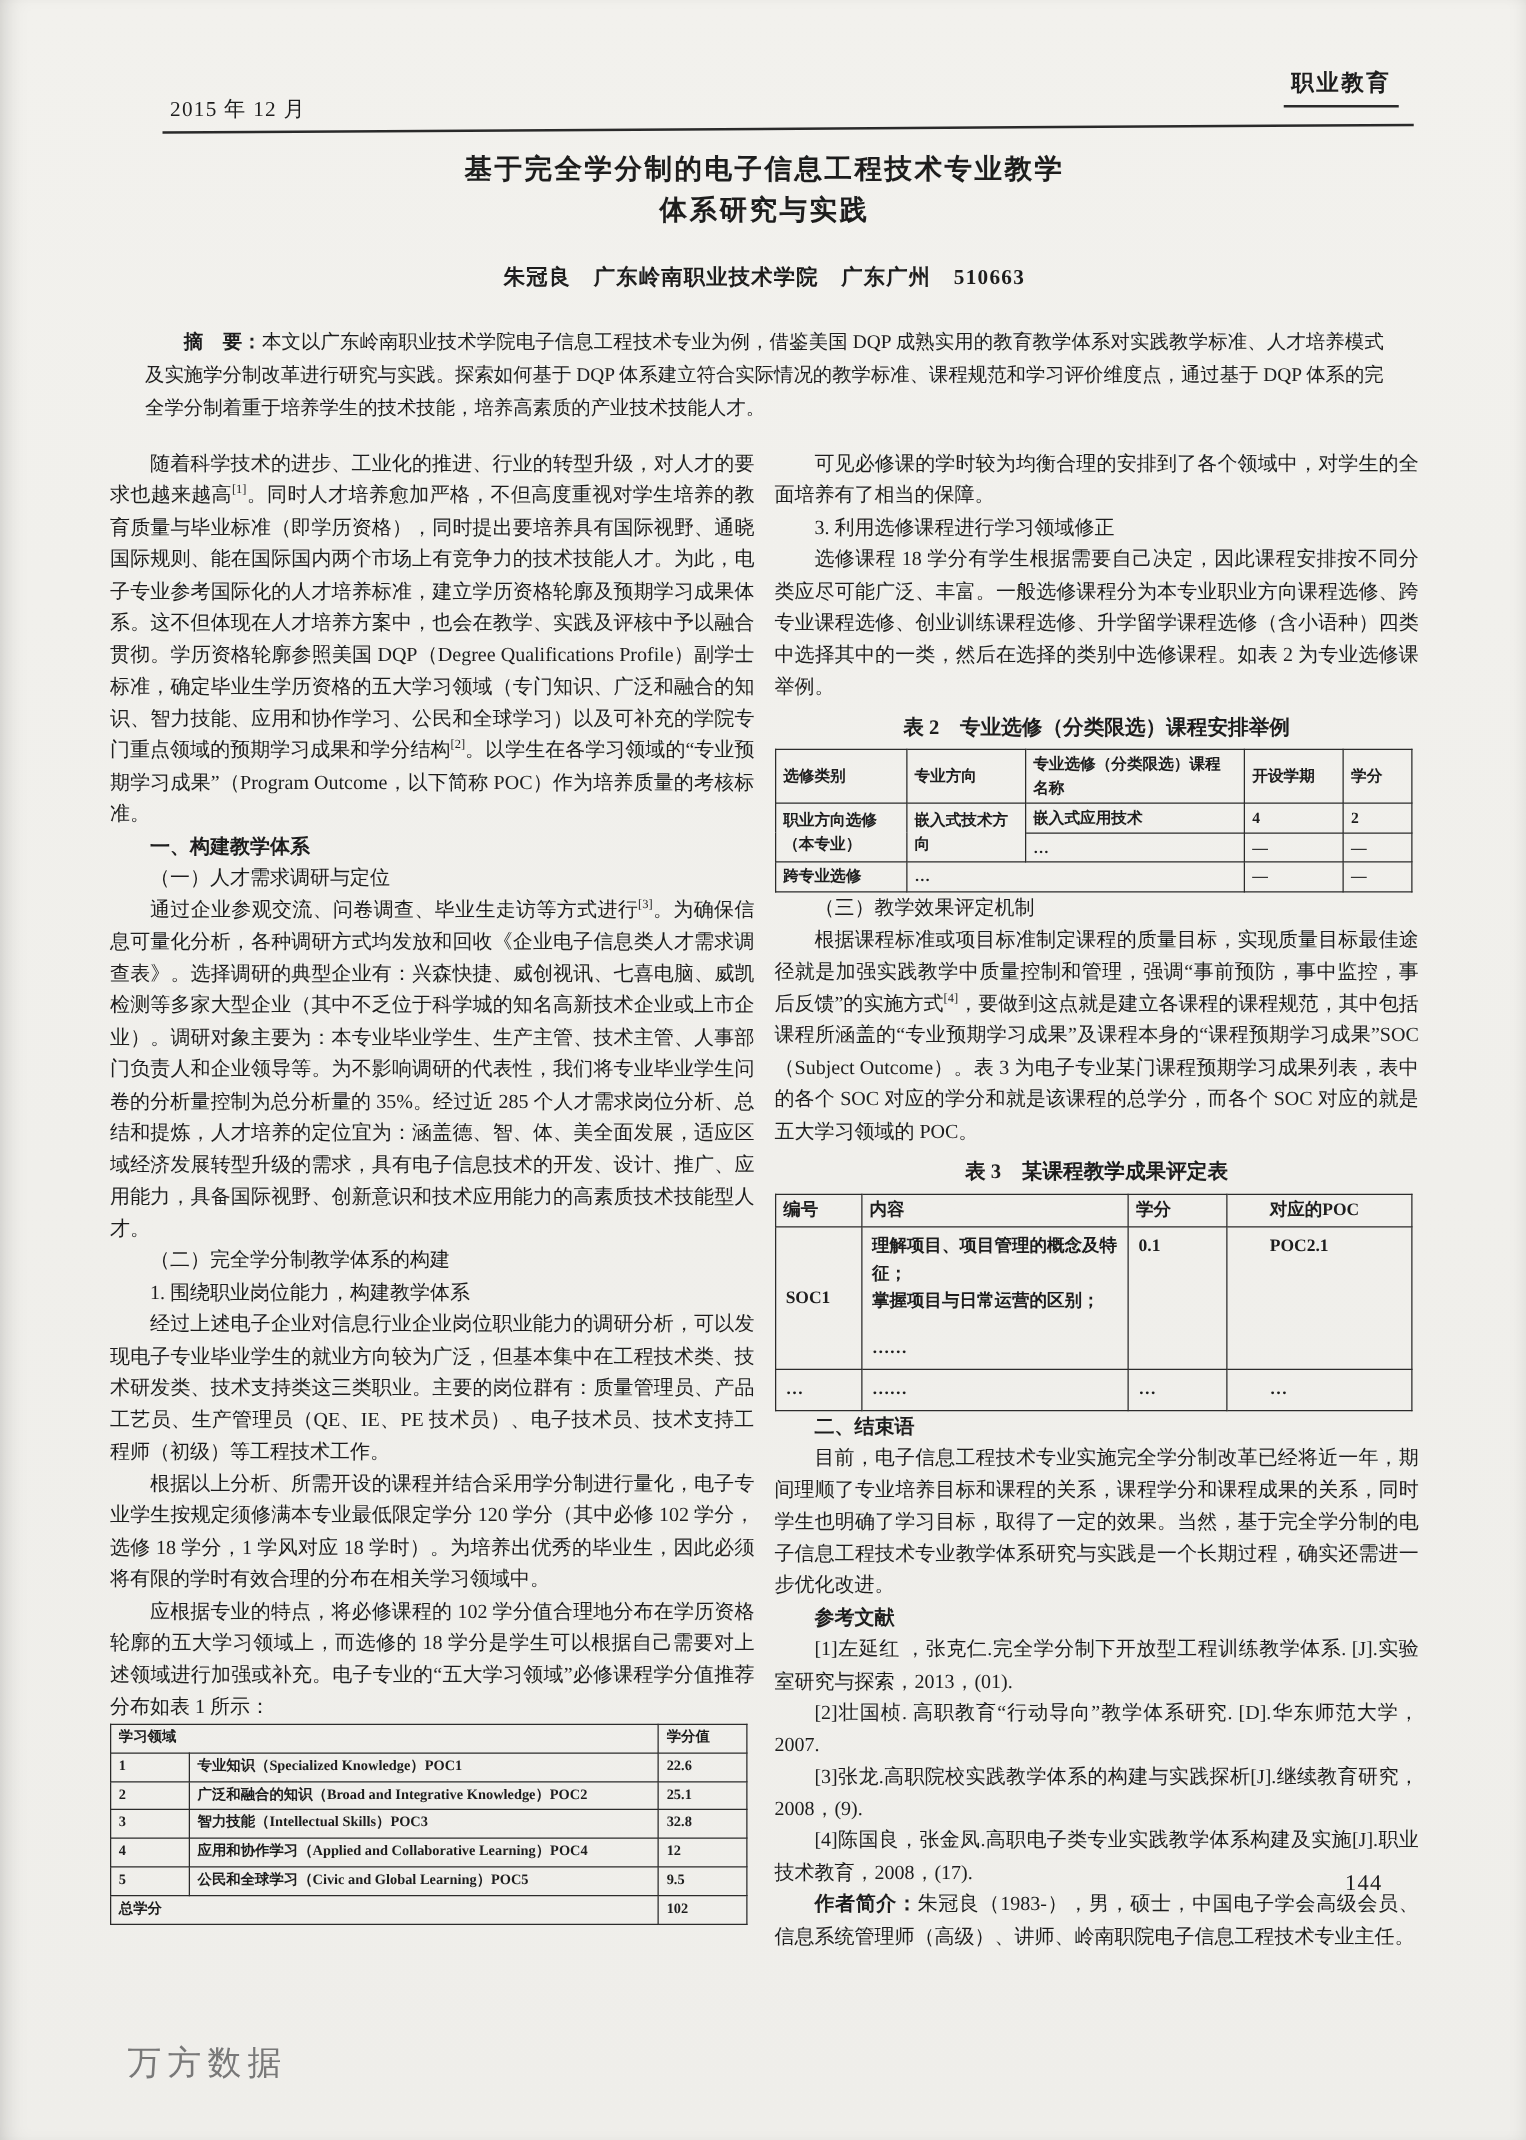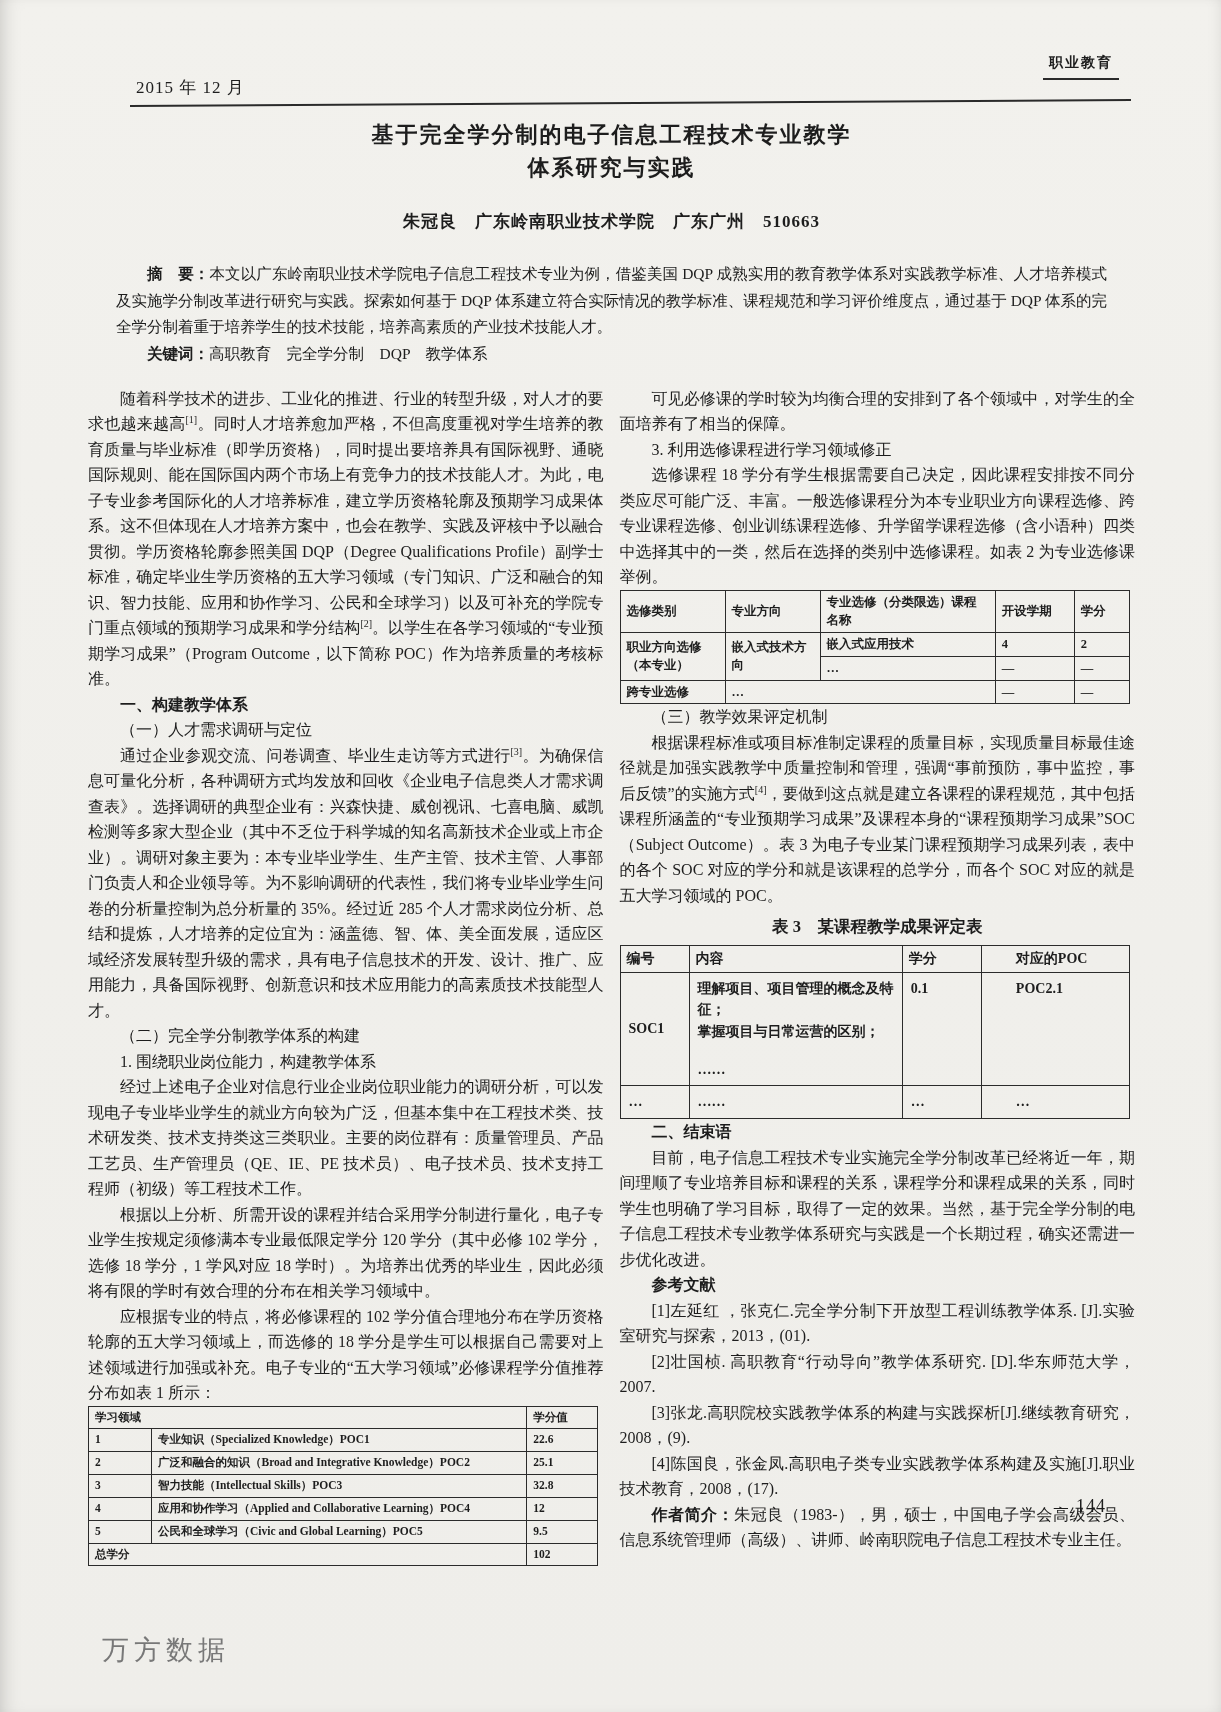--- a/index.html
+++ b/index.html
@@ -10,21 +10,21 @@
     background:linear-gradient(180deg,#f2f1ed 0%,#f0efeb 55%,#efeeea 100%);
     color:#1d1d1d;
     font-family:"Liberation Serif","DejaVu Serif",serif;
     overflow:hidden;
     box-shadow:inset 14px 0 22px -16px rgba(0,0,0,.25), inset -10px 0 18px -14px rgba(0,0,0,.15);
   }
   
   .header-date{position:absolute;left:136px;top:76px;font-size:17px;letter-spacing:1px;}
   .header-category{
     position:absolute;right:102px;top:54px;
-    font-size:14px;font-weight:bold;letter-spacing:2px;
+    font-size:18px;font-weight:bold;letter-spacing:2px;
     padding:0 6px 6px 6px;border-bottom:2px solid #2a2a2a;
   }
   .header-rule{
     position:absolute;left:130px;right:90px;top:102px;height:0;
     border-top:2.5px solid #2a2a2a;
     transform:rotate(-0.35deg);
   }
   
   .content{position:absolute;left:88px;right:86px;top:118px;}
   .article-title{
@@ -80,21 +80,20 @@
 
     <h1 class="article-title">
       <span>基于完全学分制的电子信息工程技术专业教学</span><br>
       <span>体系研究与实践</span>
     </h1>
 
     <div class="authors-line">朱冠良　广东岭南职业技术学院　广东广州　510663</div>
 
     <div class="abstract">
       <p><b>摘　要：</b><span>本文以广东岭南职业技术学院电子信息工程技术专业为例，借鉴美国 DQP 成熟实用的教育教学体系对实践教学标准、人才培养模式及实施学分制改革进行研究与实践。探索如何基于 DQP 体系建立符合实际情况的教学标准、课程规范和学习评价维度点，通过基于 DQP 体系的完全学分制着重于培养学生的技术技能，培养高素质的产业技术技能人才。</span></p>
-      <p><b>关键词：</b><span>高职教育　完全学分制　DQP　教学体系</span></p>
     </div>
 
     <div class="columns">
 
       <div class="col">
         <p><span>随着科学技术的进步、工业化的推进、行业的转型升级，对人才的要求也越来越高</span><sup class="ref">[1]</sup><span>。同时人才培养愈加严格，不但高度重视对学生培养的教育质量与毕业标准（即学历资格），同时提出要培养具有国际视野、通晓国际规则、能在国际国内两个市场上有竞争力的技术技能人才。为此，电子专业参考国际化的人才培养标准，建立学历资格轮廓及预期学习成果体系。这不但体现在人才培养方案中，也会在教学、实践及评核中予以融合贯彻。学历资格轮廓参照美国 DQP（Degree Qualifications Profile）副学士标准，确定毕业生学历资格的五大学习领域（专门知识、广泛和融合的知识、智力技能、应用和协作学习、公民和全球学习）以及可补充的学院专门重点领域的预期学习成果和学分结构</span><sup class="ref">[2]</sup><span>。以学生在各学习领域的“专业预期学习成果”（Program Outcome，以下简称 POC）作为培养质量的考核标准。</span></p>
 
         <p class="h-bold">一、构建教学体系</p>
         <p>（一）人才需求调研与定位</p>
 
@@ -143,20 +142,21 @@
           </tr>
         </tbody>
           </table>
       </div>
 
       <div class="col">
         <p>可见必修课的学时较为均衡合理的安排到了各个领域中，对学生的全面培养有了相当的保障。</p>
         <p>3. 利用选修课程进行学习领域修正</p>
         <p>选修课程 18 学分有学生根据需要自己决定，因此课程安排按不同分类应尽可能广泛、丰富。一般选修课程分为本专业职业方向课程选修、跨专业课程选修、创业训练课程选修、升学留学课程选修（含小语种）四类中选择其中的一类，然后在选择的类别中选修课程。如表 2 为专业选修课举例。</p>
 
+        <p class="caption">表 2　专业选修（分类限选）课程安排举例</p>
         <table class="t2">
           <tbody>
               <tr>
             <th class="c1">选修类别</th>
             <th class="c2">专业方向</th>
             <th>专业选修（分类限选）课程名称</th>
             <th class="c4">开设学期</th>
             <th class="c5">学分</th>
           </tr>
           <tr>

